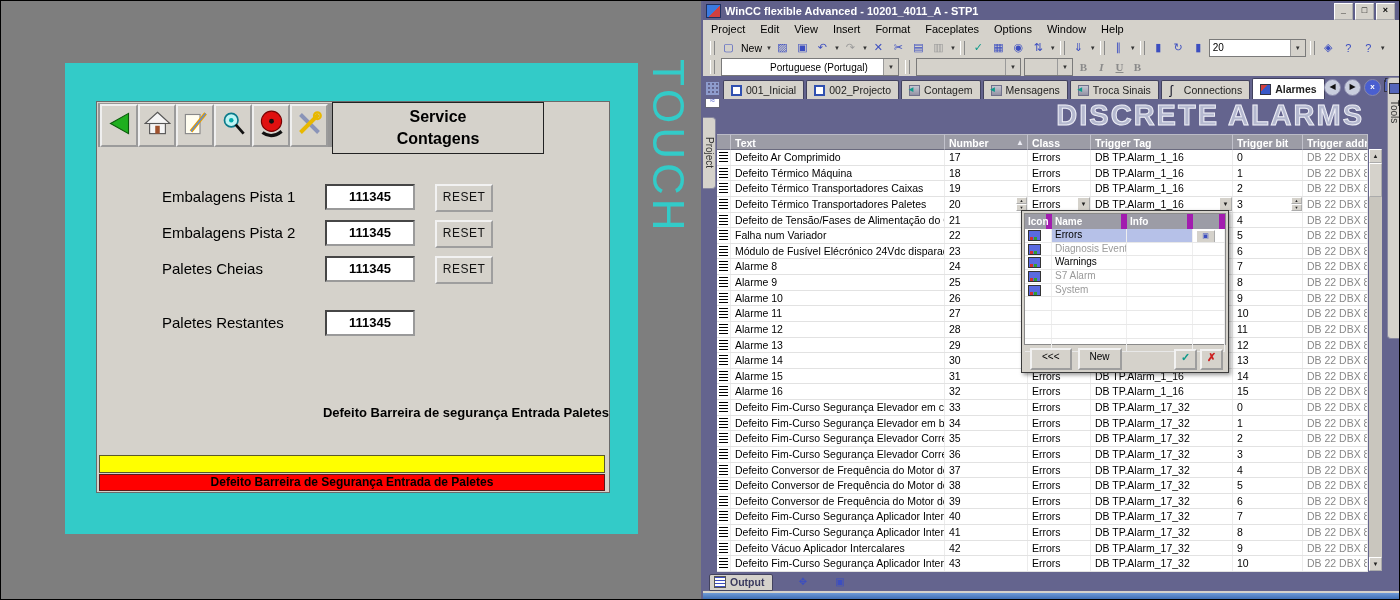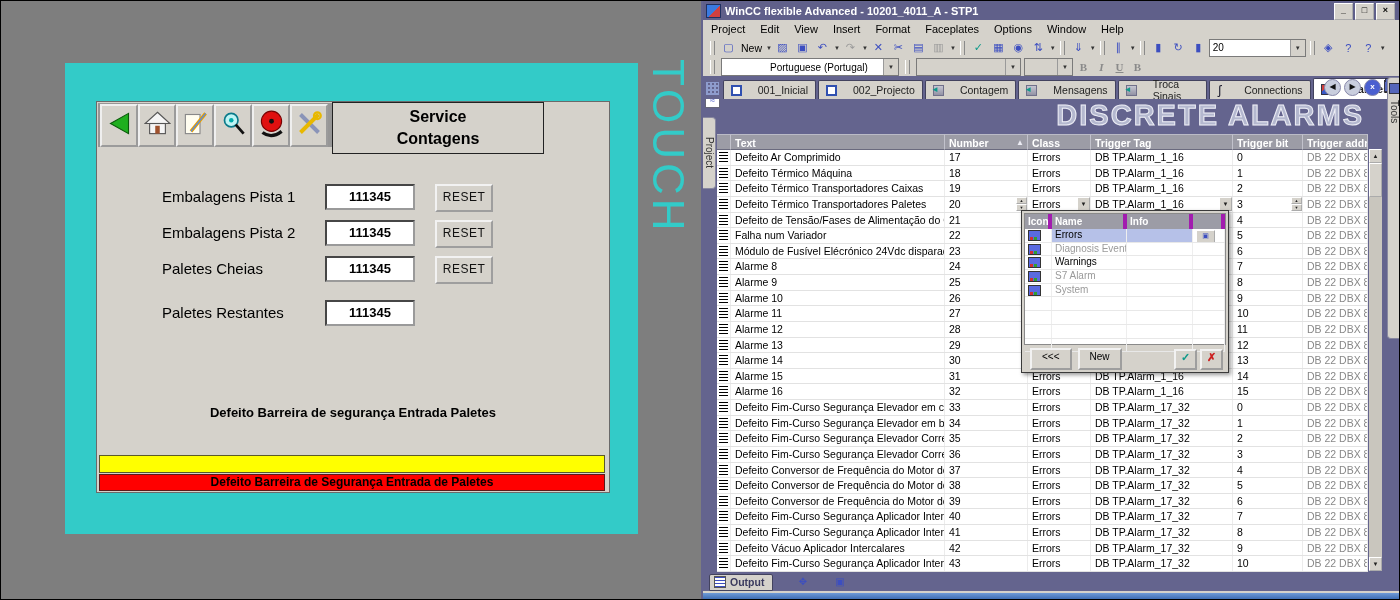--- a/index.html
+++ b/index.html
@@ -18,21 +18,21 @@
   .hmi-btn svg{width:27px;height:29px;}
   .hmi-title{position:absolute;left:235px;top:0px;width:210px;height:50px;background:#d5d2cb;
              border:1px solid #222;display:flex;flex-direction:column;align-items:center;justify-content:center;
              font-weight:bold;font-size:16px;color:#000;line-height:1.35;}
   .counter-row{position:absolute;height:28px;}
   .counter-label{position:absolute;left:65px;font-size:15px;color:#000;top:4px;}
   .counter-box{position:absolute;left:228px;top:0;width:86px;height:22px;background:#fff;
                border:2px inset #9a9a9a;text-align:center;font-weight:bold;font-size:13px;line-height:22px;color:#000;}
   .reset-btn{position:absolute;left:338px;top:0;width:54px;height:24px;background:#d5d2cb;
              border:2px outset #f2f2f2;font-size:12px;color:#111;text-align:center;line-height:22px;letter-spacing:0.5px;}
-  .hmi-message{position:absolute;left:0;top:303px;width:100%;text-align:center;font-weight:bold;font-size:13px;color:#000;}
+  .hmi-message{position:absolute;left:0;top:303px;width:100%;text-align:right;font-weight:bold;font-size:13px;color:#000;}
   .yellow-bar{position:absolute;left:2px;top:353px;width:504px;height:16px;background:#ffff00;border:1px solid #5a5a2a;}
   .red-bar{position:absolute;left:2px;top:372px;width:504px;height:15px;background:#ff0000;border:1px solid #5a1a1a;
            text-align:center;font-weight:bold;font-size:12px;color:#000000;line-height:15px;}
   
   .win{position:absolute;left:700px;top:0;width:700px;height:600px;background:#d5d2cb;
        border-left:2px solid #64648e;border-right:2px solid #64648e;box-sizing:border-box;}
   .titlebar{position:absolute;left:0;top:0;right:0;height:19px;background:#60608a;display:flex;align-items:center;padding-left:3px;}
   .title-icon{width:13px;height:12px;background:linear-gradient(135deg,#3a7ae0 55%,#d04040 55%);border:1px solid #203060;margin-right:4px;}
   .title-text{color:#fff;font-weight:bold;font-size:11px;white-space:nowrap;text-align:right;}
   .win-btns{position:absolute;right:4px;top:2px;display:flex;gap:2px;}
@@ -57,21 +57,21 @@
                font-size:6px;color:#333;display:flex;align-items:center;justify-content:center;}
   .combo.disabled{background:#d5d2cb;color:#9a9a9a;}
   .fmt-btn{width:15px;height:15px;font-family:"Liberation Serif",serif;font-weight:bold;font-size:11px;
            color:#8a8a8a;text-align:center;line-height:15px;}
   .tabbar{position:absolute;left:0;top:75px;right:0;height:23px;background:#64648e;display:flex;align-items:flex-end;
           padding-left:3px;}
   .grid-ico{width:13px;height:13px;margin:0 4px 4px 0;background:
      repeating-linear-gradient(0deg,#9ad 0 2px,transparent 2px 4px),
      repeating-linear-gradient(90deg,#9ad 0 2px,transparent 2px 4px);opacity:.8;}
   .etab{height:18px;background:#d5d2cb;border:1px solid #42425e;border-bottom:none;display:flex;align-items:center;
-        gap:16px;padding:0 7px;font-size:10.5px;color:#222;margin-right:2px;border-radius:2px 2px 0 0;}
+        gap:4px;padding:0 7px;font-size:10.5px;color:#222;margin-right:2px;border-radius:2px 2px 0 0;}
   .etab.active{background:#fff;font-weight:bold;height:20px;}
   .tabico{width:11px;height:11px;display:inline-block;position:relative;flex:none;}
   .ico-screen{background:#fff;border:2px solid #3050b0;box-sizing:border-box;}
   .ico-tag{background:linear-gradient(#c6c6d2,#9292a4);border:1px solid #70708a;box-sizing:border-box;}
   .ico-tag::before{content:"◄";position:absolute;left:-3px;top:-1px;font-size:8px;color:#0f9a8a;}
   .ico-conn{background:transparent;}
   .ico-conn::before{content:"ʃ";position:absolute;left:1px;top:-3px;font-size:13px;color:#223;}
   .ico-alarms{background:linear-gradient(135deg,#d04040 38%,#3858c8 38%);border:1px solid #334;box-sizing:border-box;}
   .tab-nav{position:absolute;right:18px;top:3px;display:flex;gap:3px;align-items:center;}
   .nav-circle{width:15px;height:15px;border-radius:50%;background:#c9cede;border:1px solid #8888aa;
@@ -117,21 +117,21 @@
   .sbtn{position:absolute;left:0;width:13px;height:14px;background:#d5d2cb;border:1px outset #fff;
         font-size:6px;text-align:center;line-height:12px;color:#222;box-sizing:border-box;}
   .sthumb{position:absolute;left:0;top:14px;width:13px;height:34px;background:#d5d2cb;border:1px outset #fff;box-sizing:border-box;}
   
   .popup{position:absolute;left:318px;top:111px;width:206px;height:161px;background:#d5d2cb;border:1px solid #3a3a3a;
          box-shadow:2px 2px 4px rgba(0,0,0,.4);}
   .pop-grid{position:absolute;left:2px;top:2px;right:2px;height:130px;background:#fff;border:1px solid #8a8a8a;}
   .prow,.phead{display:grid;grid-template-columns:27px 75px 66px 32px;}
   .phead{height:15px;}
   .ph{background:#9c9ca6;color:#fff;font-weight:bold;font-size:10px;line-height:15px;padding-left:3px;
-      border-right:4px solid #a21caf;}
+      border-right:6px solid #a21caf;}
   .prow{height:12.7px;border-bottom:1px solid #e8e8e8;}
   .pc{font-size:10px;line-height:12.5px;padding-left:3px;color:#000;white-space:nowrap;overflow:hidden;border-right:1px solid #eee;}
   .prow.sel .pc.nm,.prow.sel .pc.info{background:#b6c1e8;}
   .prow.muted .pc{color:#9a9a9a;}
   .class-ico{display:inline-block;width:11px;height:9px;background:#5a6ae0;border:1px solid #333;position:relative;top:1px;}
   .class-ico::before{content:"";position:absolute;left:1px;bottom:0;width:3px;height:3px;background:#d03030;}
   .class-ico::after{content:"";position:absolute;left:5px;bottom:0;width:3px;height:3px;background:#30a030;}
   .edit-btn{width:17px;height:11px;background:#d5d2cb;border:1px outset #fff;font-size:7px;line-height:10px;
             text-align:center;color:#3c4ec0;margin-top:1px;}
   .pop-btns{position:absolute;left:2px;right:2px;bottom:3px;height:20px;display:flex;align-items:center;gap:6px;padding-left:6px;}
@@ -215,21 +215,21 @@
             <div class="counter-row" style="top: 118px; left: 0px; width: 100%; padding-left: 41px;">
               <div class="counter-label">Embalagens Pista 2</div>
               <div class="counter-box">111345</div>
               <div class="reset-btn">RESET</div>
             </div>
             <div class="counter-row" style="top: 154px; left: 0px; width: 100%;">
               <div class="counter-label">Paletes Cheias</div>
               <div class="counter-box">111345</div>
               <div class="reset-btn">RESET</div>
             </div>
-            <div class="counter-row" style="top: 198px; left: 0px; width: 100%;">
+            <div class="counter-row" style="top: 208px; left: 0px; width: 100%;">
               <div class="counter-label">Paletes Restantes</div>
               <div class="counter-box">111345</div>
             </div>
           </div>
         <div class="hmi-message">Defeito Barreira de segurança Entrada Paletes</div>
         <div class="yellow-bar"></div>
         <div class="red-bar">Defeito Barreira de Segurança Entrada de Paletes</div>
       </div>
     </div>
   </div>

